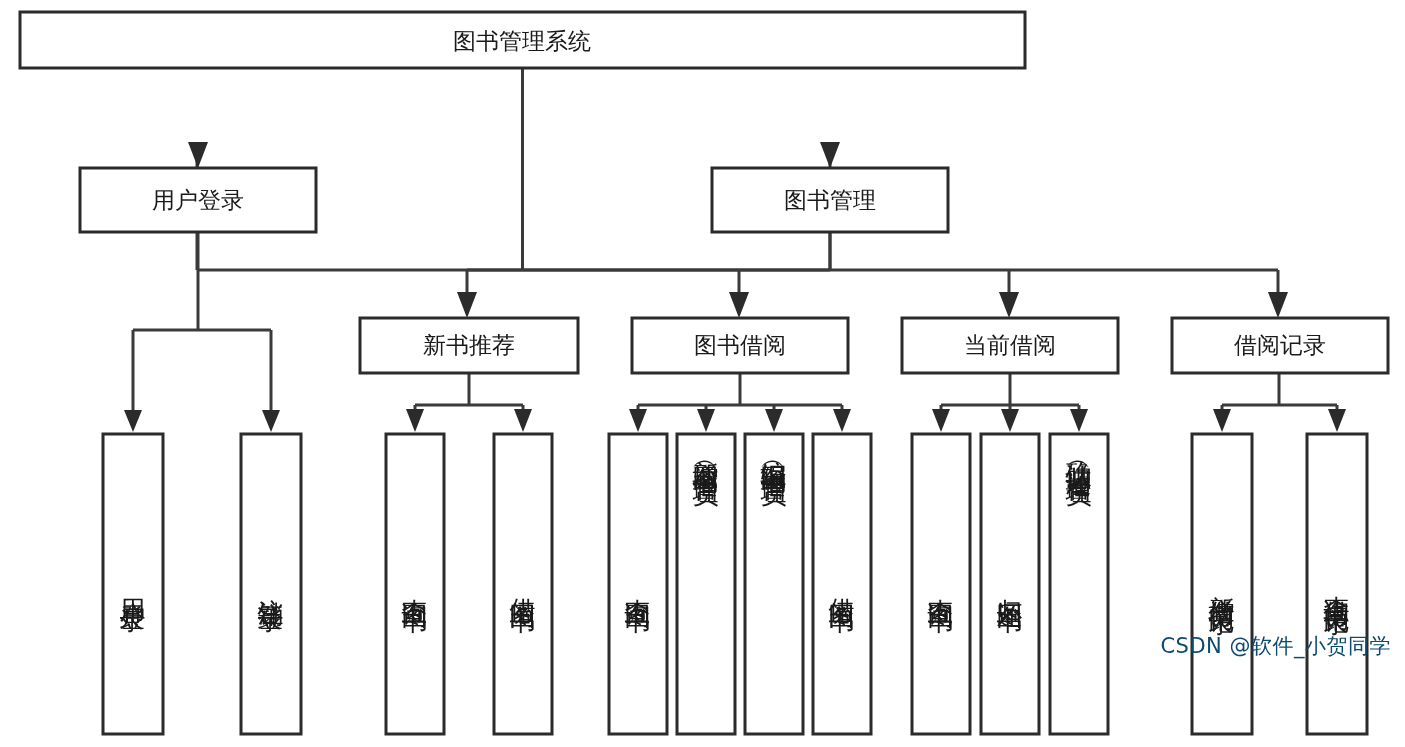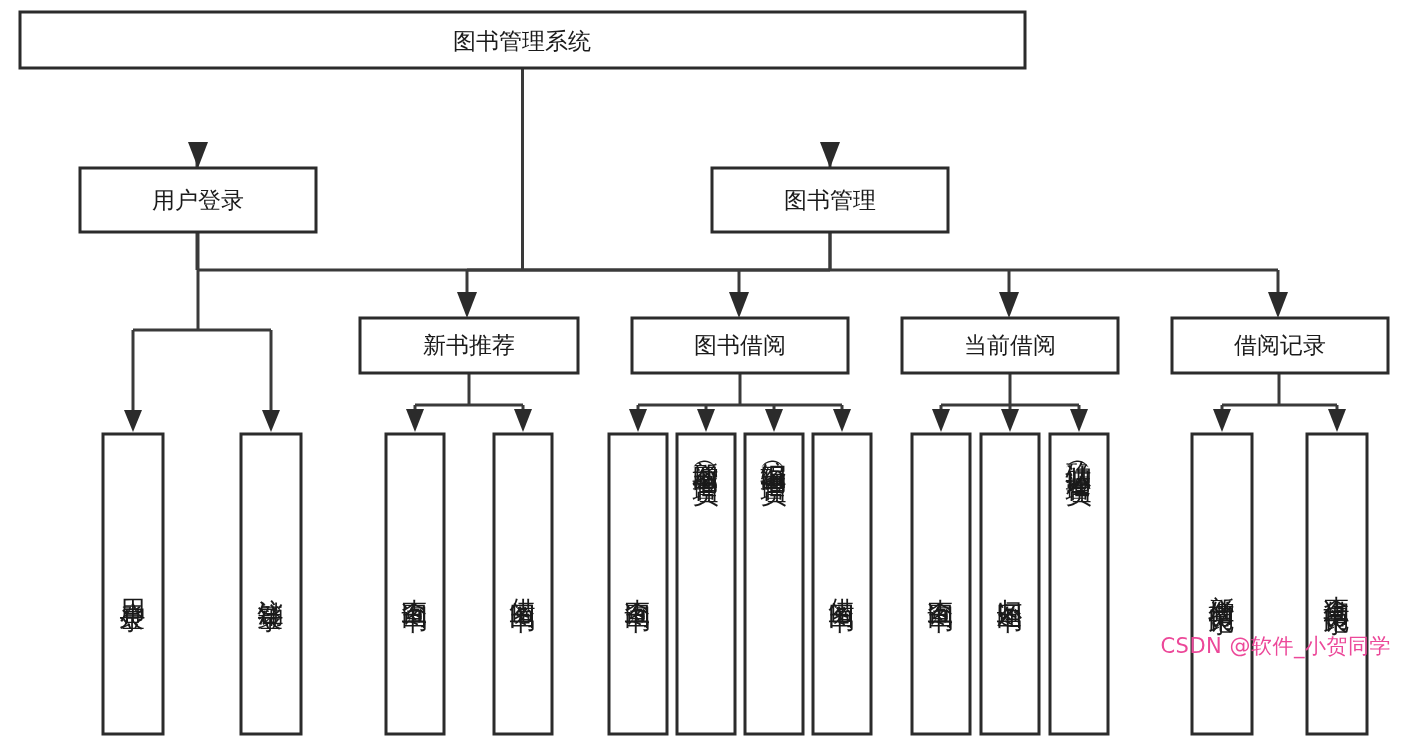--- a/index.html
+++ b/index.html
@@ -64,21 +64,21 @@
     letter-spacing: 3px;
     color: #1a1a1a;
     white-space: nowrap;
   }
   .watermark {
     position: absolute;
     right: 14px;
     bottom: 6px;
     font-family: "DejaVu Sans", "Liberation Sans", sans-serif;
     font-size: 21px;
-    color: #ec4899;
+    color: #0c4a6e;
     white-space: nowrap;
     letter-spacing: 0.5px;
   }
 </style>
 </head>
 <body>
 
 <div id="diagram-root">
 
   <svg class="diagram-svg" viewBox="0 0 1405 747">

